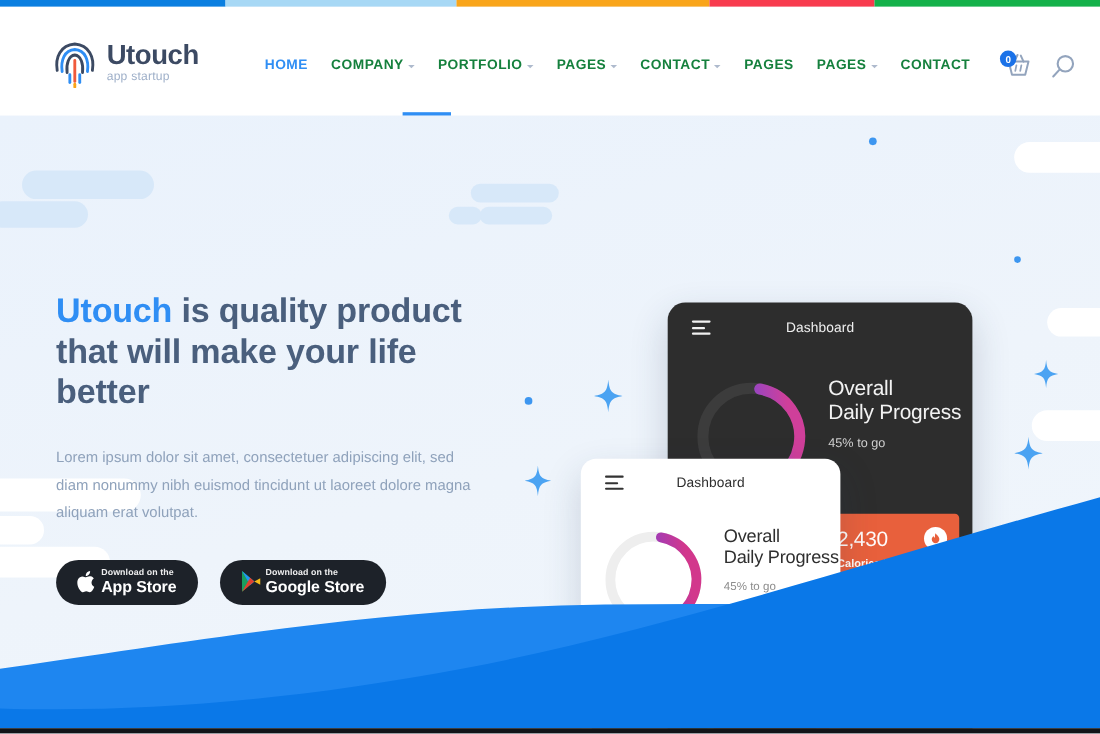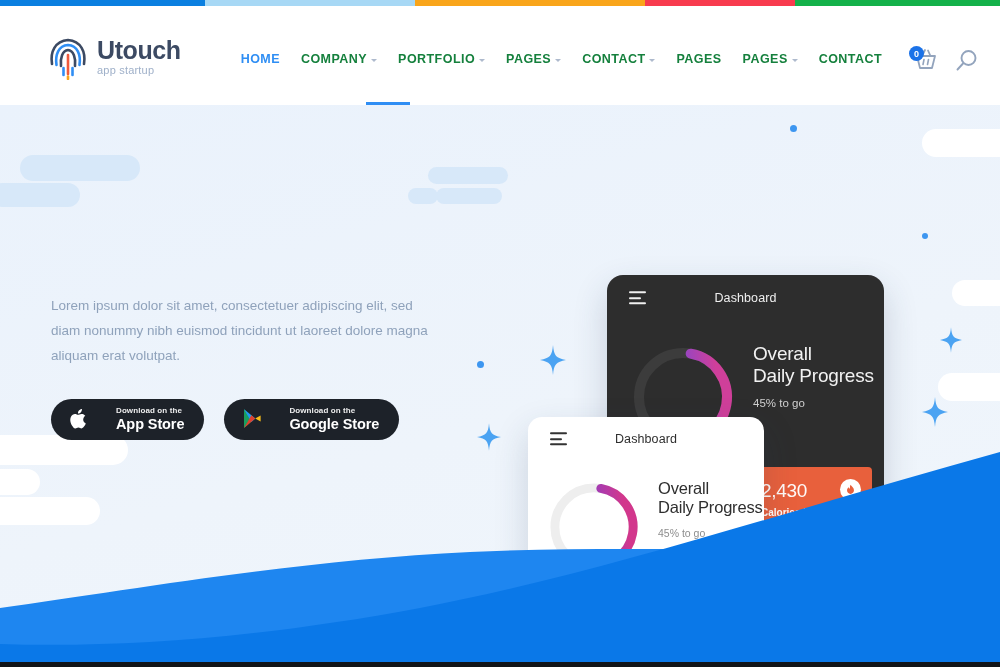--- a/index.html
+++ b/index.html
@@ -190,21 +190,21 @@
     display: flex;
     gap: 20px;
   }
   .store-btn {
     height: 41px;
     border-radius: 21px;
     background: #1d2229;
     display: flex;
     align-items: center;
     padding: 0 20px 0 17px;
-    gap: 26px;
+    gap: 2px;
     cursor: pointer;
   }
   .store-btn .glyph { width: 22px; height: 24px; flex: none; }
   .store-lines { line-height: 1; color: #ffffff; }
   .store-small {
     display: block;
     font-size: 8px;
     font-weight: bold;
     letter-spacing: 0.1px;
     opacity: .92;
@@ -472,20 +472,21 @@
       <path d="M13 0 C14 11 16 13 26 15 C16 17 14 19 13 30 C12 19 10 17 0 15 C10 13 12 11 13 0 Z" fill="#4ba3f2"></path>
     </svg>
     <svg class="deco" style="left:940px;top:222px;" width="22" height="26" viewBox="0 0 26 30">
       <path d="M13 0 C14 11 16 13 26 15 C16 17 14 19 13 30 C12 19 10 17 0 15 C10 13 12 11 13 0 Z" fill="#4ba3f2"></path>
     </svg>
     <svg class="deco" style="left:922px;top:292px;" width="26" height="30" viewBox="0 0 26 30">
       <path d="M13 0 C14 11 16 13 26 15 C16 17 14 19 13 30 C12 19 10 17 0 15 C10 13 12 11 13 0 Z" fill="#4ba3f2"></path>
     </svg>
 
     <div class="hero-copy">
+      <h1 class="hero-title"><span class="brand">Utouch</span><span> is quality product that will make your life better</span></h1>
       <p class="hero-sub">Lorem ipsum dolor sit amet, consectetuer adipiscing elit, sed diam nonummy nibh euismod tincidunt ut laoreet dolore magna aliquam erat volutpat.</p>
 
       <div class="store-btns">
         <div class="store-btn">
           <svg class="glyph" viewBox="0 0 22 24">
             <path d="M15.2 12.6c0-2.5 2-3.7 2.1-3.8-1.1-1.7-2.9-1.9-3.5-1.9-1.5-.2-2.9.9-3.7.9-.7 0-1.9-.8-3.1-.8-1.6 0-3.1.9-3.9 2.4-1.7 2.9-.4 7.2 1.2 9.6.8 1.2 1.8 2.5 3 2.4 1.2 0 1.7-.8 3.1-.8 1.5 0 1.9.8 3.1.8 1.3 0 2.1-1.2 2.9-2.3.9-1.3 1.3-2.6 1.3-2.7 0 0-2.5-1-2.5-3.8z" fill="#ffffff"></path>
             <path d="M12.9 5.2c.7-.8 1.1-2 1-3.2-1 0-2.2.7-2.9 1.5-.6.7-1.2 1.9-1 3.1 1.1.1 2.2-.6 2.9-1.4z" fill="#ffffff"></path>
           </svg>
           <span class="store-lines">
             <span class="store-small">Download on the</span>

